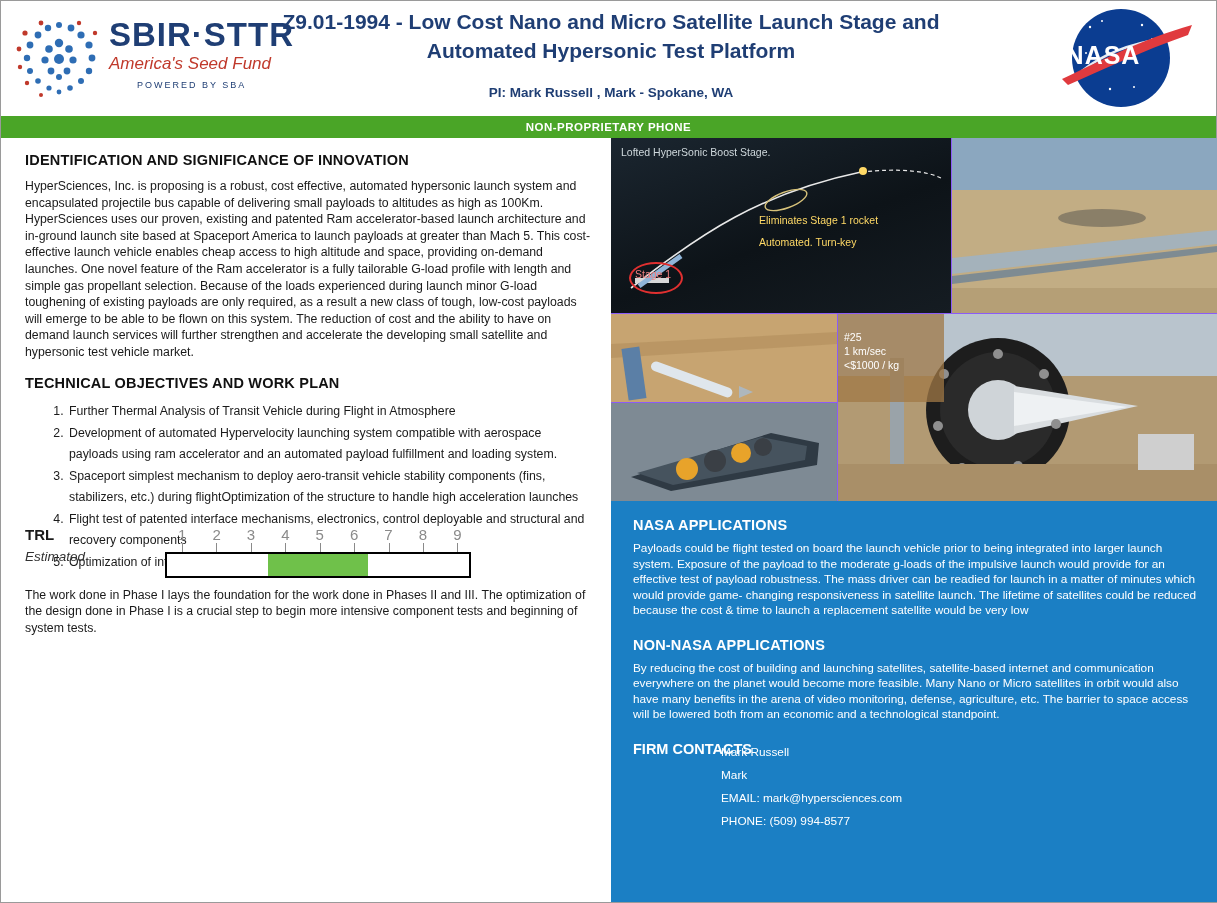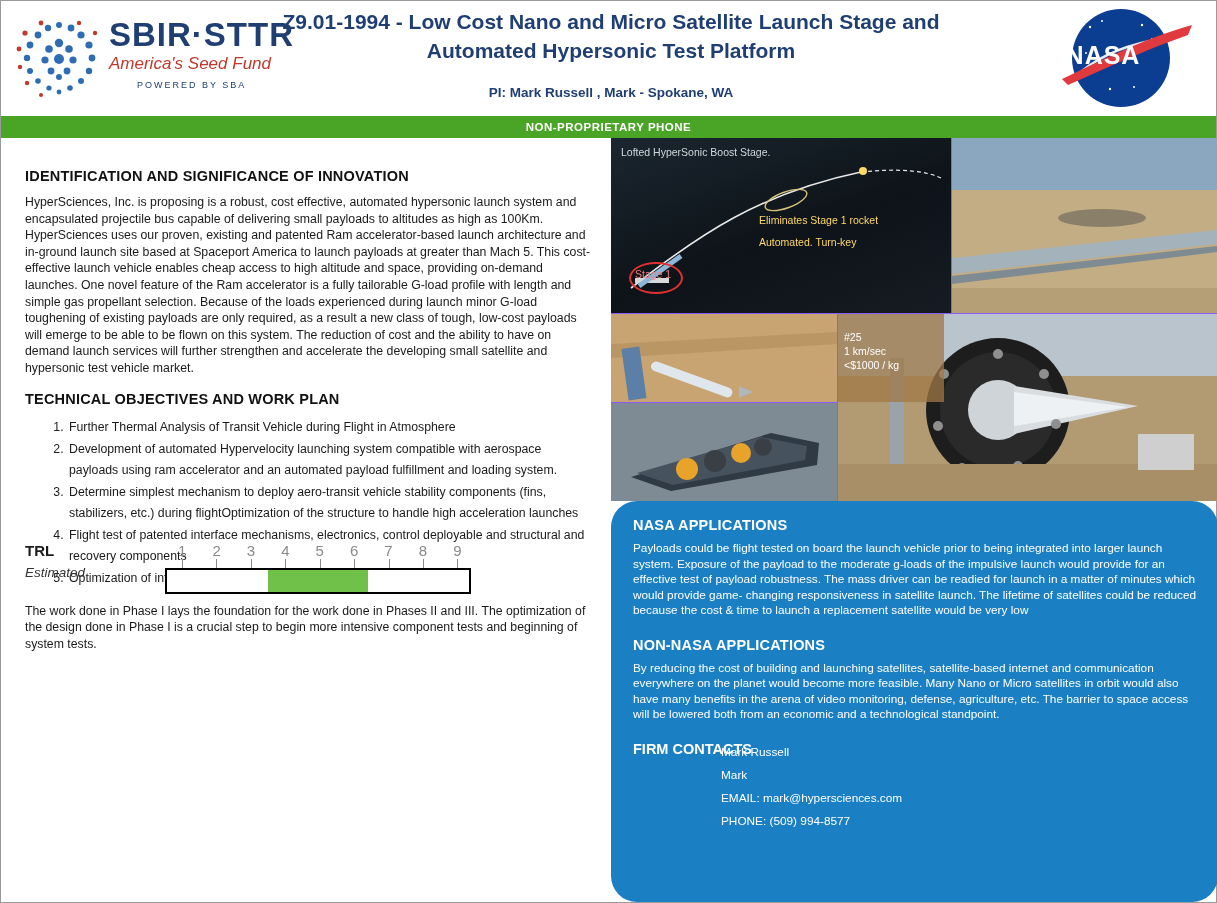--- a/index.html
+++ b/index.html
@@ -144,21 +144,21 @@
   }
 
   
   .content {
     position: relative;
     height: 764px;
   }
   .col-left {
     position: absolute;
     left: 0;
-    top: 16px;
+    top: 0;
     width: 610px;
     height: 536px;
     padding: 14px 20px 0 24px;
     box-sizing: border-box;
   }
   .col-right {
     position: absolute;
     left: 610px;
     top: 0;
     width: 607px;
@@ -331,21 +331,20 @@
   .blue-panel {
     position: absolute;
     left: 0;
     top: 363px;
     width: 607px;
     height: 401px;
     background: #1b7fc4;
     color: #ffffff;
     padding: 16px 16px 0 22px;
     box-sizing: border-box;
-    border-radius: 26px;
   }
   .blue-panel h3 {
     font-size: 14.5px;
     font-weight: bold;
     margin: 0 0 8px 0;
     letter-spacing: 0.2px;
   }
   .blue-panel p {
     font-size: 11.8px;
     line-height: 15.5px;
@@ -453,21 +452,21 @@
   <div class="content">
 
     <div class="col-left">
       <h2 class="section">IDENTIFICATION AND SIGNIFICANCE OF INNOVATION</h2>
       <p class="body">HyperSciences, Inc. is proposing is a robust, cost effective, automated hypersonic launch system and encapsulated projectile bus capable of delivering small payloads to altitudes as high as 100Km. HyperSciences uses our proven, existing and patented Ram accelerator-based launch architecture and in-ground launch site based at Spaceport America to launch payloads at greater than Mach 5. This cost-effective launch vehicle enables cheap access to high altitude and space, providing on-demand launches. One novel feature of the Ram accelerator is a fully tailorable G-load profile with length and simple gas propellant selection. Because of the loads experienced during launch minor G-load toughening of existing payloads are only required, as a result a new class of tough, low-cost payloads will emerge to be able to be flown on this system. The reduction of cost and the ability to have on demand launch services will further strengthen and accelerate the developing small satellite and hypersonic test vehicle market.</p>
 
       <h2 class="section">TECHNICAL OBJECTIVES AND WORK PLAN</h2>
       <ol class="objectives">
         <li>Further Thermal Analysis of Transit Vehicle during Flight in Atmosphere</li>
         <li>Development of automated Hypervelocity launching system compatible with aerospace payloads using ram accelerator and an automated payload fulfillment and loading system.</li>
-        <li>Determine simplest mechanism to deploy aero-transit vehicle stability components (fins, stabilizers, etc.) during flightOptimization of the structure to handle high acceleration launches</li>
+        <li>Spaceport simplest mechanism to deploy aero-transit vehicle stability components (fins, stabilizers, etc.) during flightOptimization of the structure to handle high acceleration launches</li>
         <li>Flight test of patented interface mechanisms, electronics, control deployable and structural and recovery components</li>
         <li>Optimization of interfaces with commercial payloads</li>
       </ol>
       <p class="body">The work done in Phase I lays the foundation for the work done in Phases II and III. The optimization of the design done in Phase I is a crucial step to begin more intensive component tests and beginning of system tests.</p>
 
       <div class="trl-wrap">
         <div class="trl-title">TRL</div>
         <div class="trl-est">Estimated</div>
 
         <div class="trl-scale">

